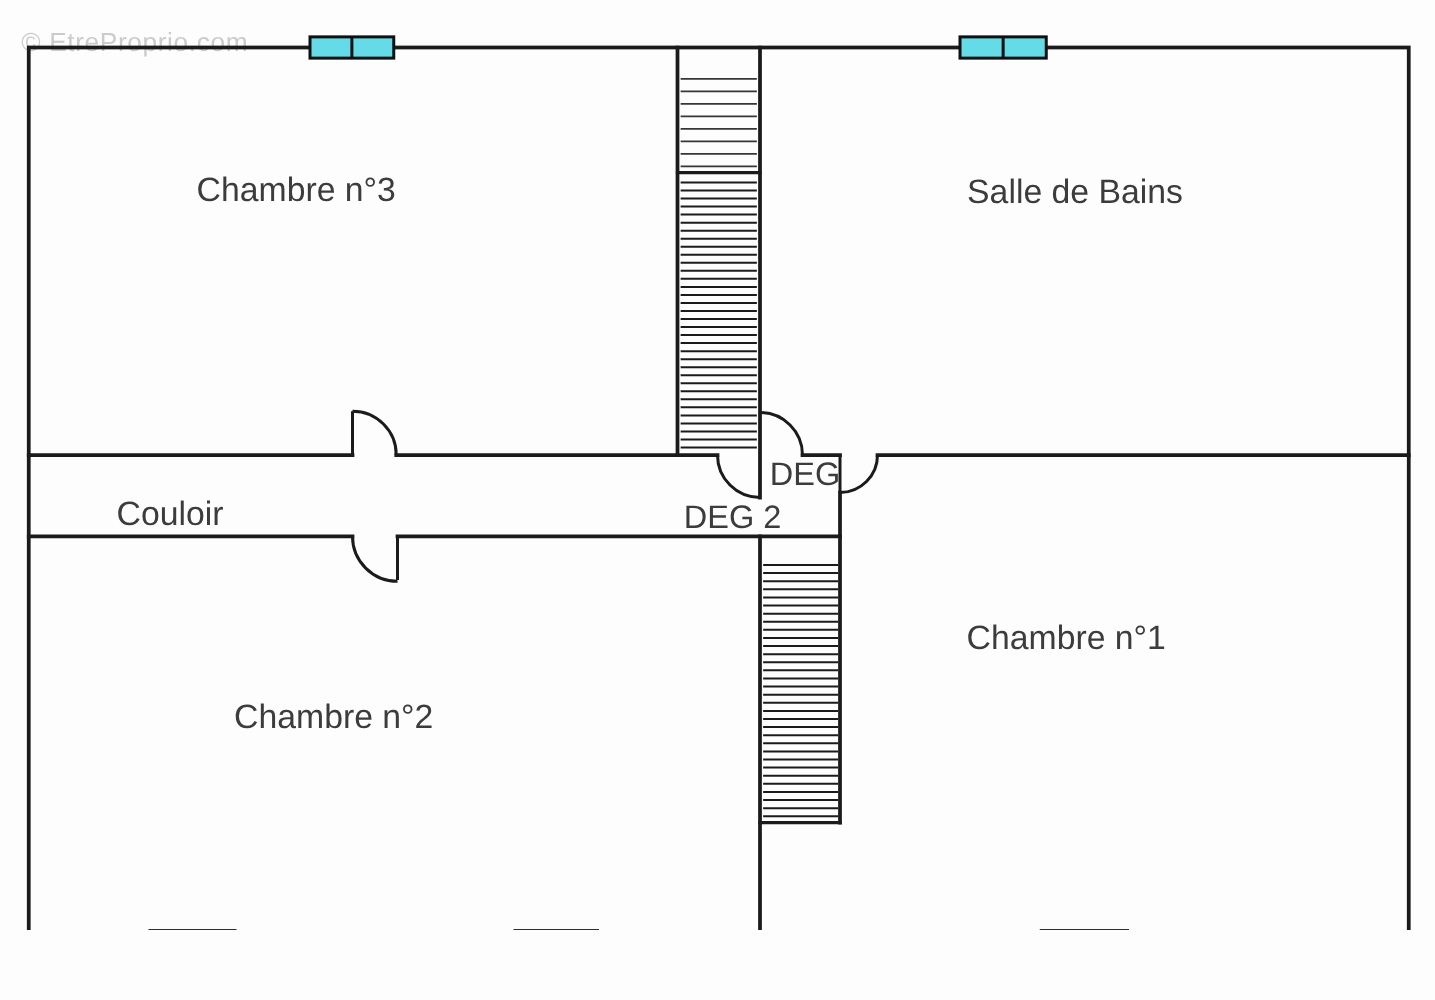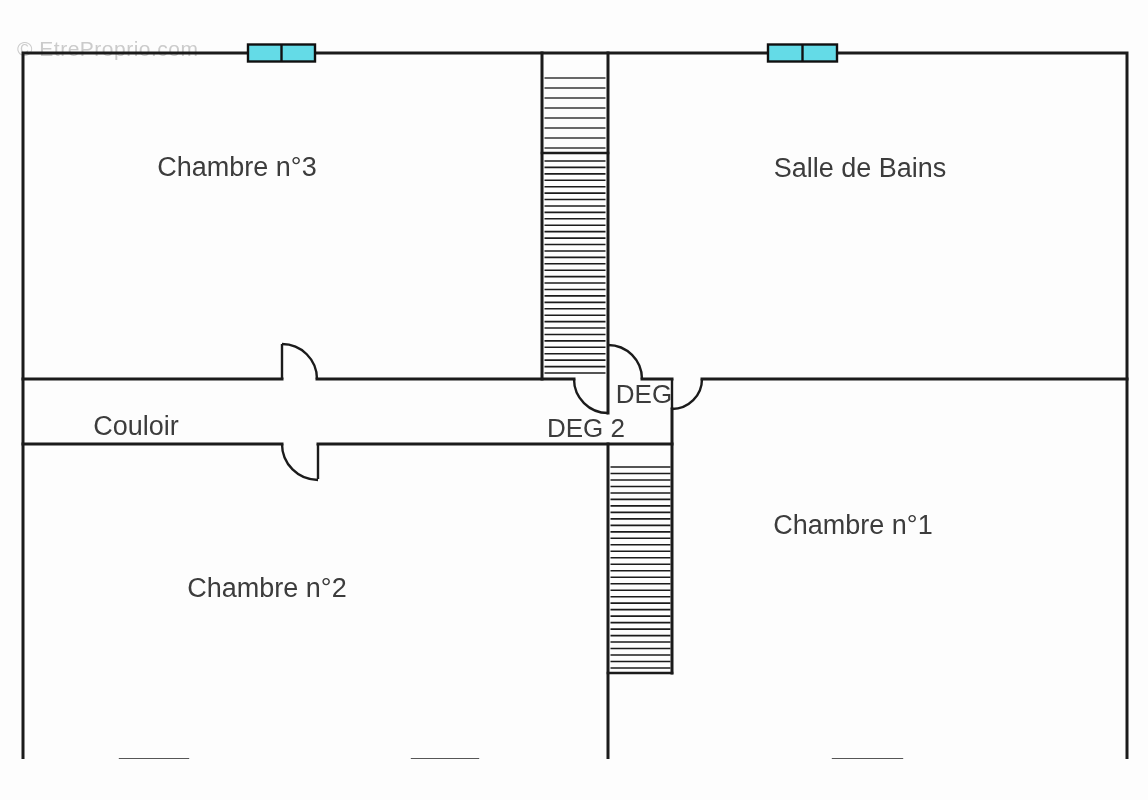--- a/index.html
+++ b/index.html
@@ -5,21 +5,21 @@
   :root{
     --wall:#1b1b1b;
     --win:#64dbe7;
     --winb:#101010;
     --label:#3c3c3c;
     --wm:#c6c6c6;
     --bg:#fdfdfd;
   }
   html,body{margin:0;padding:0;}
   body{background:var(--bg);}
-  .page{position:relative;width:1148px;height:744px;background:var(--bg);overflow:hidden;margin-top:15px;}
+  .page{position:relative;width:1148px;height:744px;background:var(--bg);overflow:hidden;}
   svg{display:block;}
   .wall{stroke:var(--wall);stroke-width:3;fill:none;stroke-linecap:square;}
   .wall-med{stroke:var(--wall);stroke-width:2.6;fill:none;stroke-linecap:square;}
   .door{stroke:var(--wall);stroke-width:2.4;fill:none;stroke-linecap:butt;}
   .hatch line{stroke:var(--wall);stroke-width:1.6;}
   .hatch-sparse line{stroke:var(--wall);stroke-width:1.4;opacity:.88;}
   .window rect{fill:var(--win);stroke:var(--winb);stroke-width:2.4;}
   .window line{stroke:var(--winb);stroke-width:2.4;}
   .label{fill:var(--label);font-family:"Liberation Sans",sans-serif;font-size:27px;}
   .label-small{fill:var(--label);font-family:"Liberation Sans",sans-serif;font-size:26px;}

